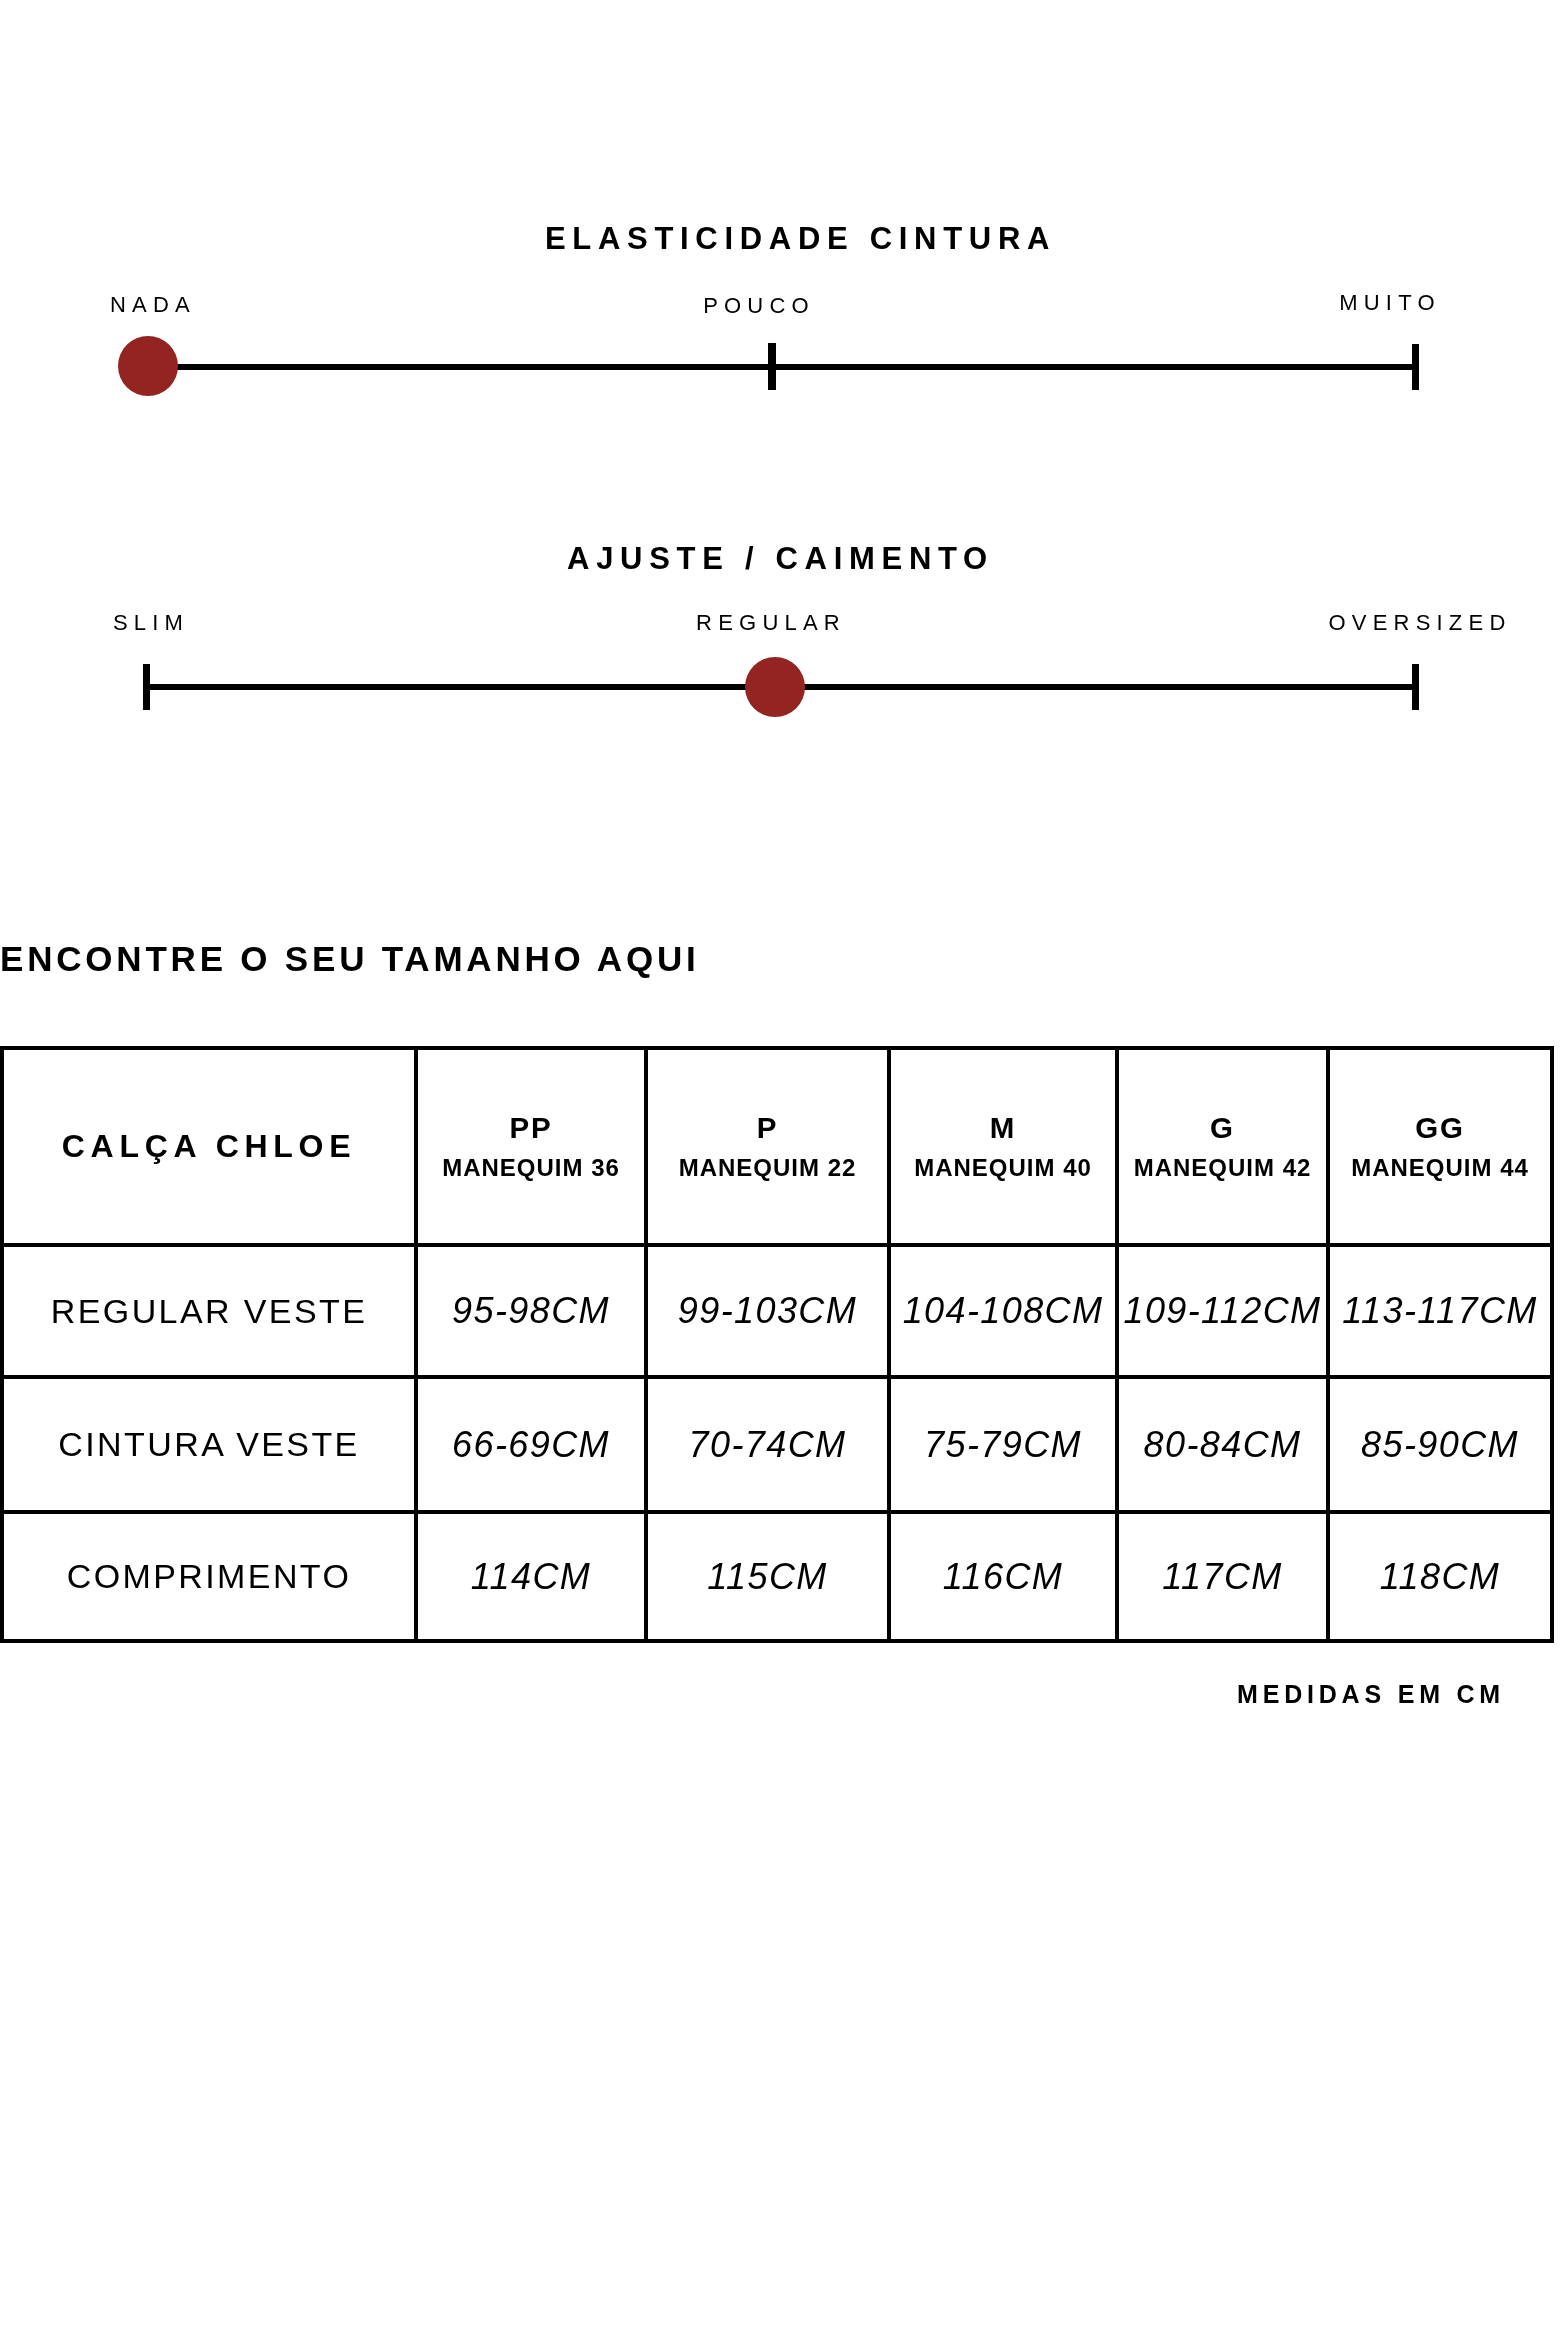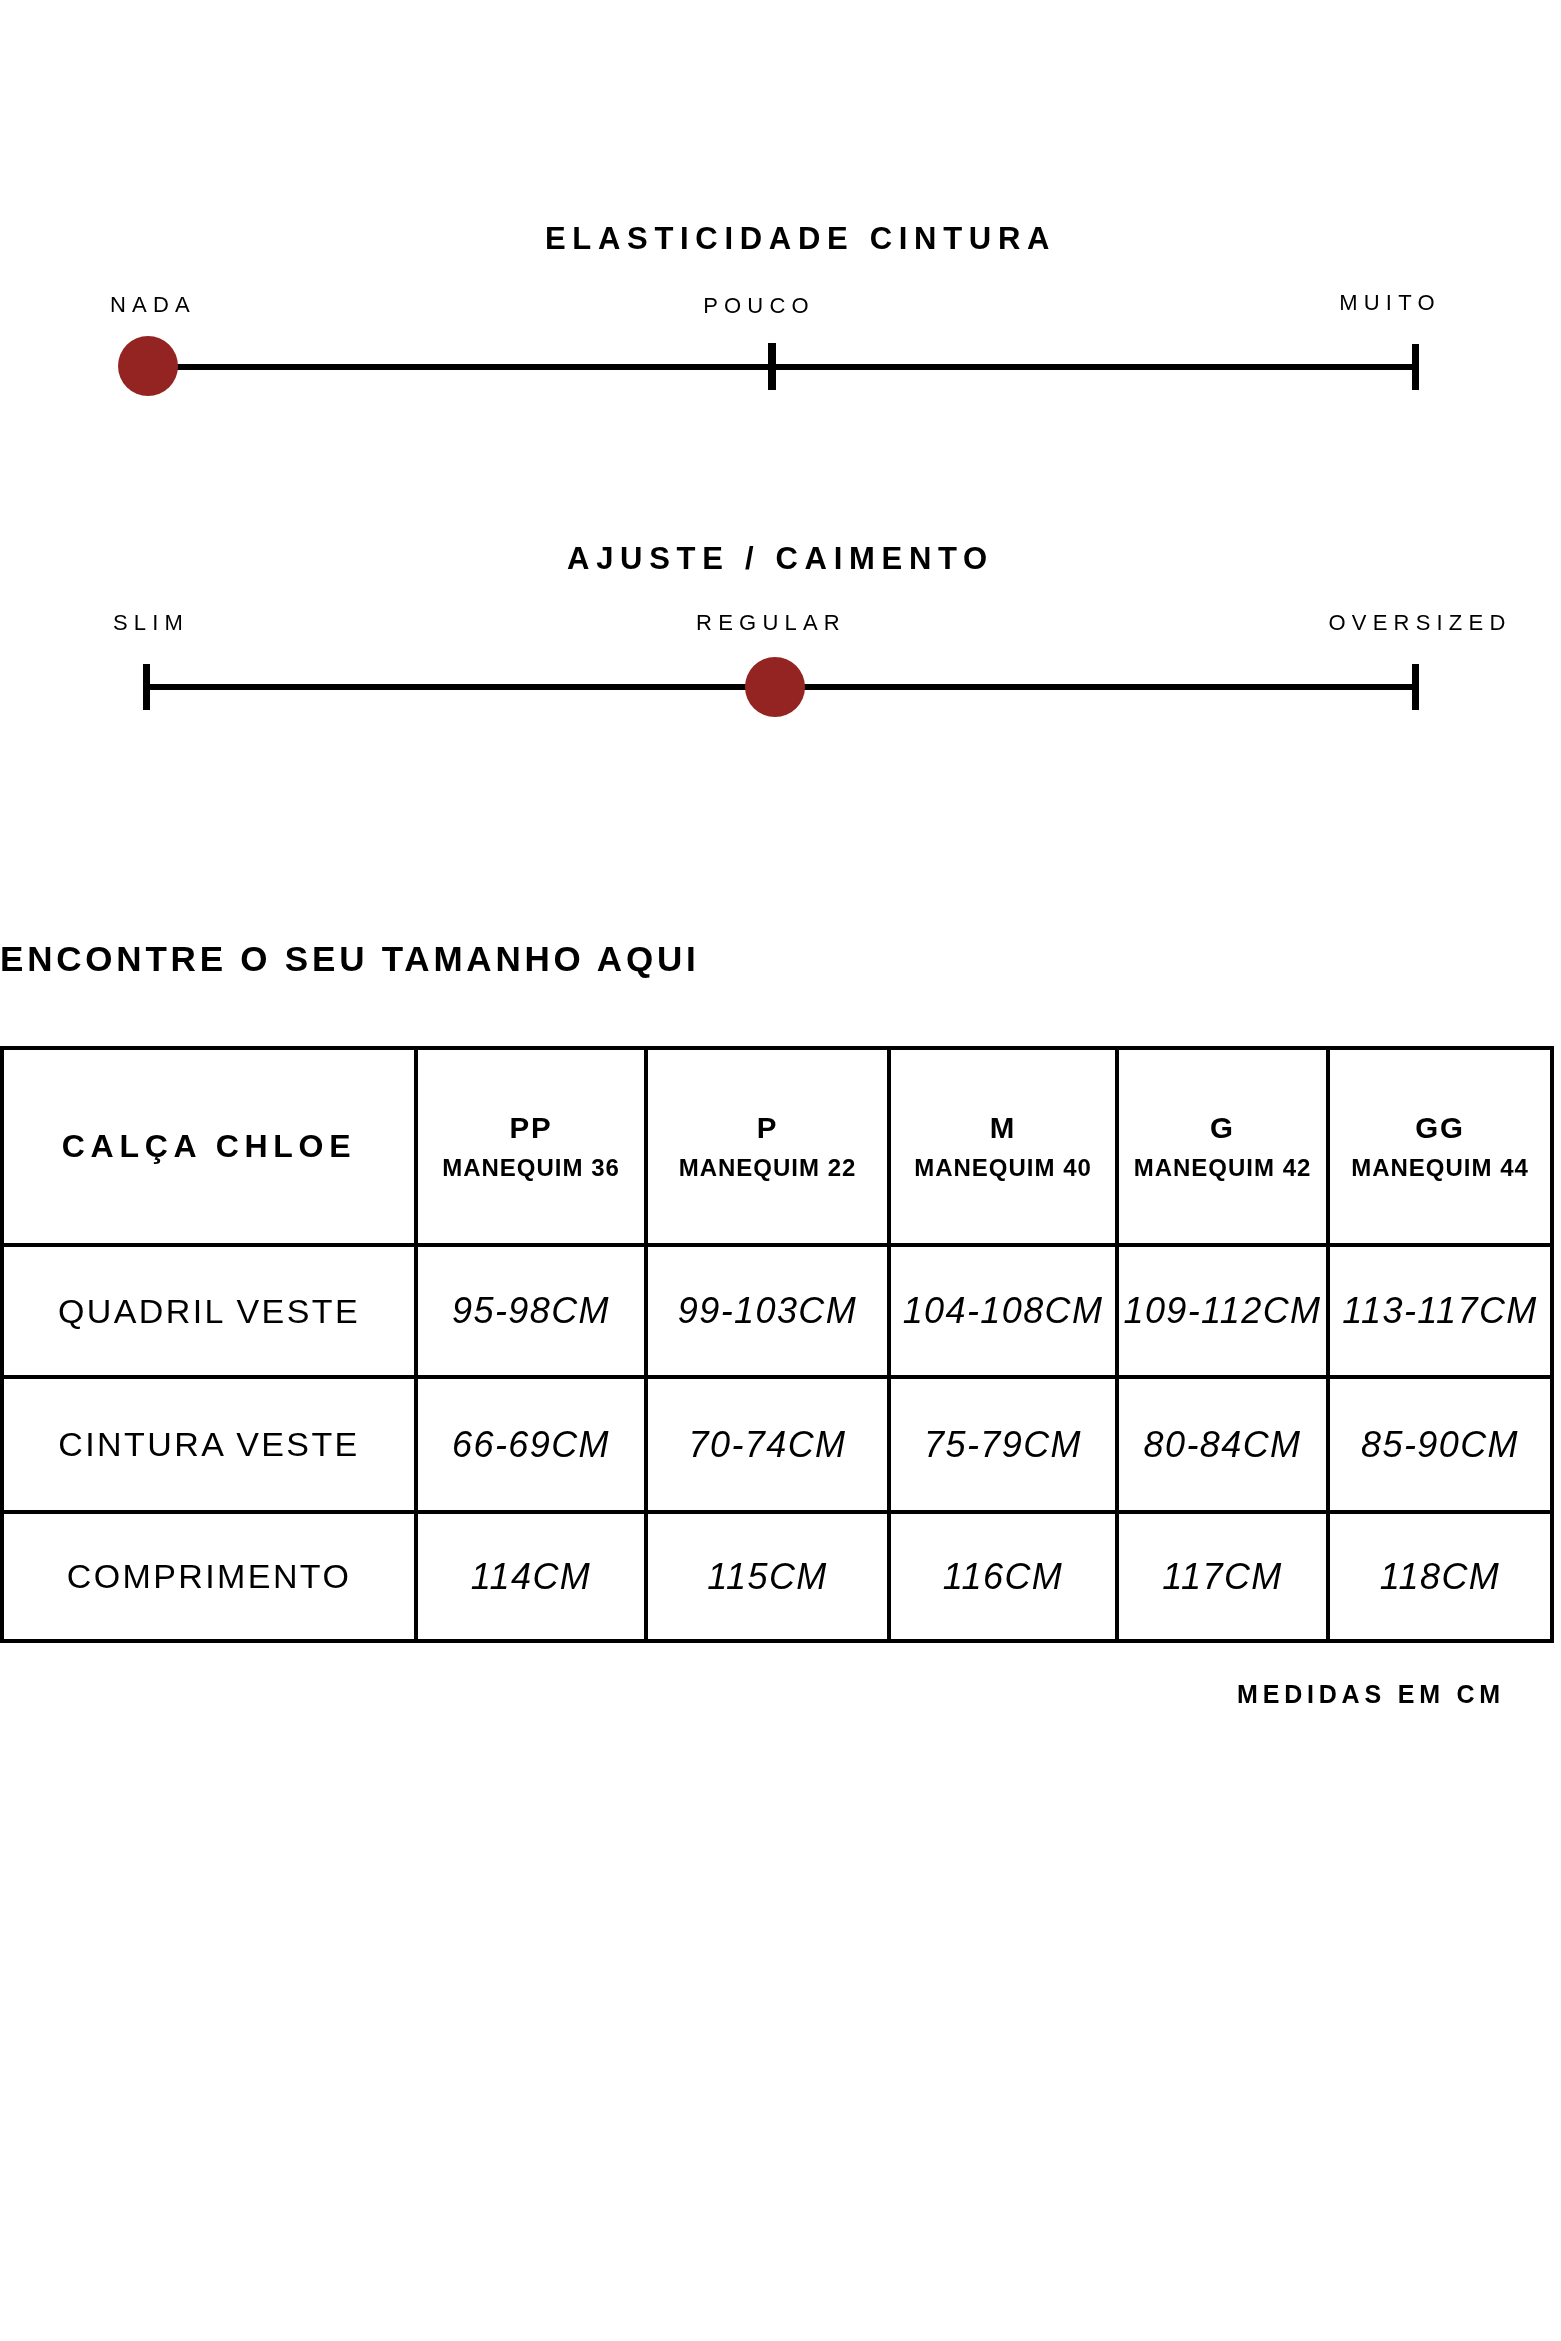--- a/index.html
+++ b/index.html
@@ -154,21 +154,21 @@
       </div>
     </th>
     <th>
       <div class="size-head">
         <span class="size-letter">GG</span>
         <span class="size-mannequin">MANEQUIM 44</span>
       </div>
     </th>
   </tr>
   <tr class="data-row-1">
-    <td class="row-label">QUADRIL VESTE</td>
+    <td class="row-label">REGULAR VESTE</td>
     <td class="cell-value">95-98CM</td>
     <td class="cell-value">99-103CM</td>
     <td class="cell-value">104-108CM</td>
     <td class="cell-value">109-112CM</td>
     <td class="cell-value">113-117CM</td>
   </tr>
   <tr class="data-row-2">
     <td class="row-label">CINTURA VESTE</td>
     <td class="cell-value">66-69CM</td>
     <td class="cell-value">70-74CM</td>

